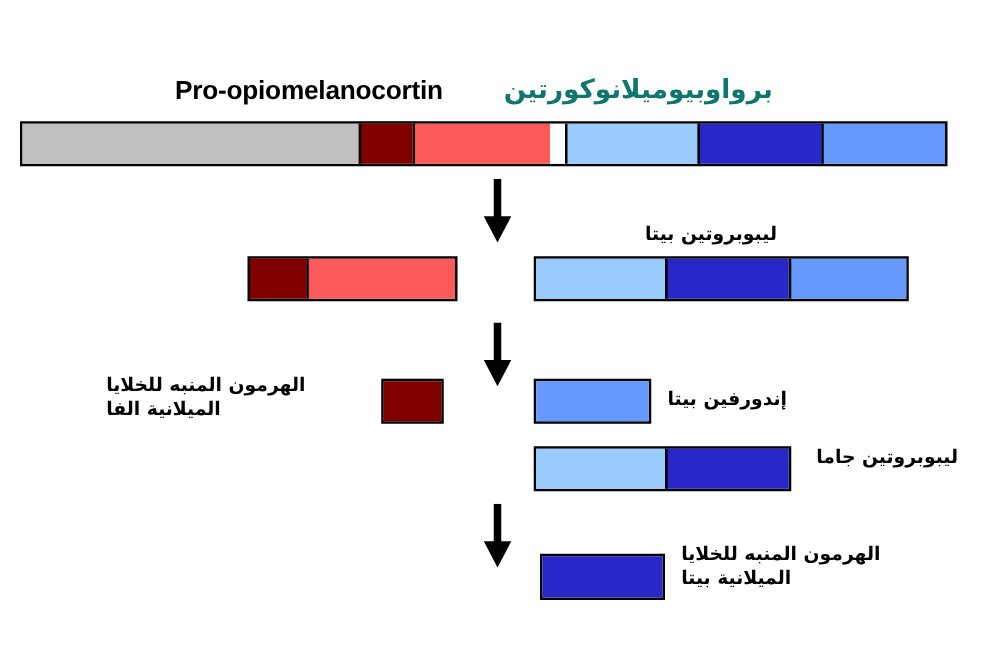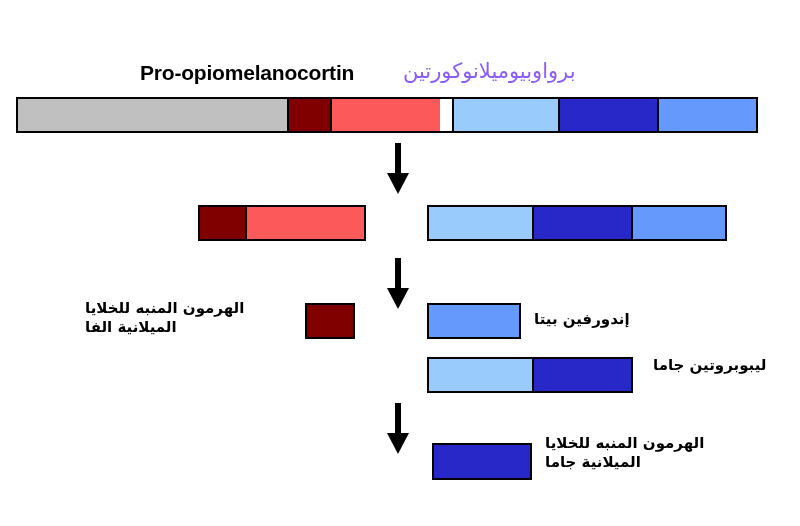--- a/index.html
+++ b/index.html
@@ -23,23 +23,23 @@
   .title-en {
     font-family: "Liberation Sans", "DejaVu Sans", sans-serif;
     font-weight: bold;
     font-size: 21px;
     color: #000000;
     white-space: nowrap;
     letter-spacing: -0.2px;
   }
   .title-ar {
     font-family: "DejaVu Sans", sans-serif;
-    font-weight: normal;
+    font-weight: bold;
     font-size: 21px;
-    color: #8b5cf6;
+    color: #0f766e;
     white-space: nowrap;
     direction: rtl;
   }
   .lbl-ar {
     font-family: "DejaVu Sans", sans-serif;
     font-weight: bold;
     font-size: 15px;
     color: #000000;
     white-space: nowrap;
     direction: rtl;
@@ -86,20 +86,21 @@
       <polygon points="2,30 24,30 13,51" fill="#000000"></polygon>
     </svg>
   </div>
 
 
   <div class="abs bar" style="left:198px; top:205px; width:168px; height:36px;">
     <div class="seg" style="width:47px; background:#800000;"></div>
     <div class="seg" style="width:121px; background:#fc5a5a;"></div>
   </div>
 
+  <div class="abs lbl-ar" style="left:516px; top:178px;">ليبوبروتين بيتا</div>
 
   <div class="abs bar" style="left:427px; top:205px; width:300px; height:36px;">
     <div class="seg" style="width:106px; background:#99ccfc;"></div>
     <div class="seg" style="width:99px; background:#2828c8;"></div>
     <div class="seg" style="width:95px; background:#6699fc;"></div>
   </div>
 
   <div class="abs arrow" style="left:385px; top:258px;">
     <svg width="26" height="52" viewBox="0 0 26 52">
       <rect x="10" y="0" width="6" height="34" fill="#000000"></rect>
@@ -135,16 +136,16 @@
       <polygon points="2,30 24,30 13,51" fill="#000000"></polygon>
     </svg>
   </div>
 
   <div class="abs bar" style="left:432px; top:443px; width:100px; height:37px;">
     <div class="seg" style="width:100%; background:#2828c8;"></div>
   </div>
 
   <div class="abs lbl-ar two-line" style="left:545px; top:434px; width:215px;">
     <div>الهرمون المنبه للخلايا</div>
-    <div>الميلانية جاما</div>
+    <div>الميلانية بيتا</div>
   </div>
 
 </div>
 
 </body></html>

